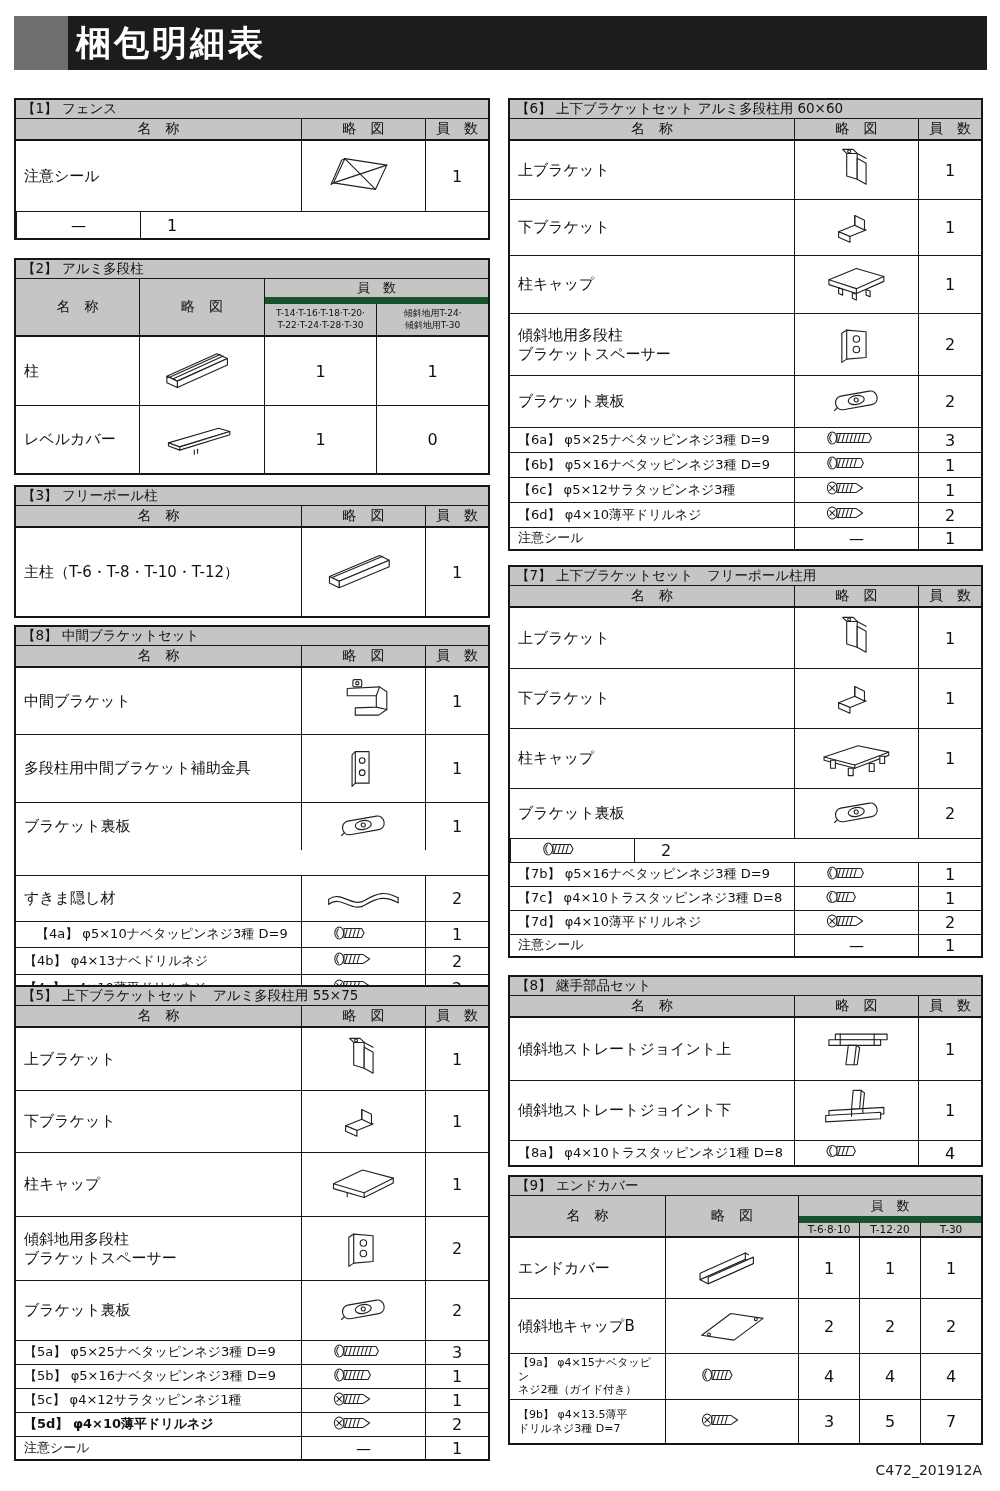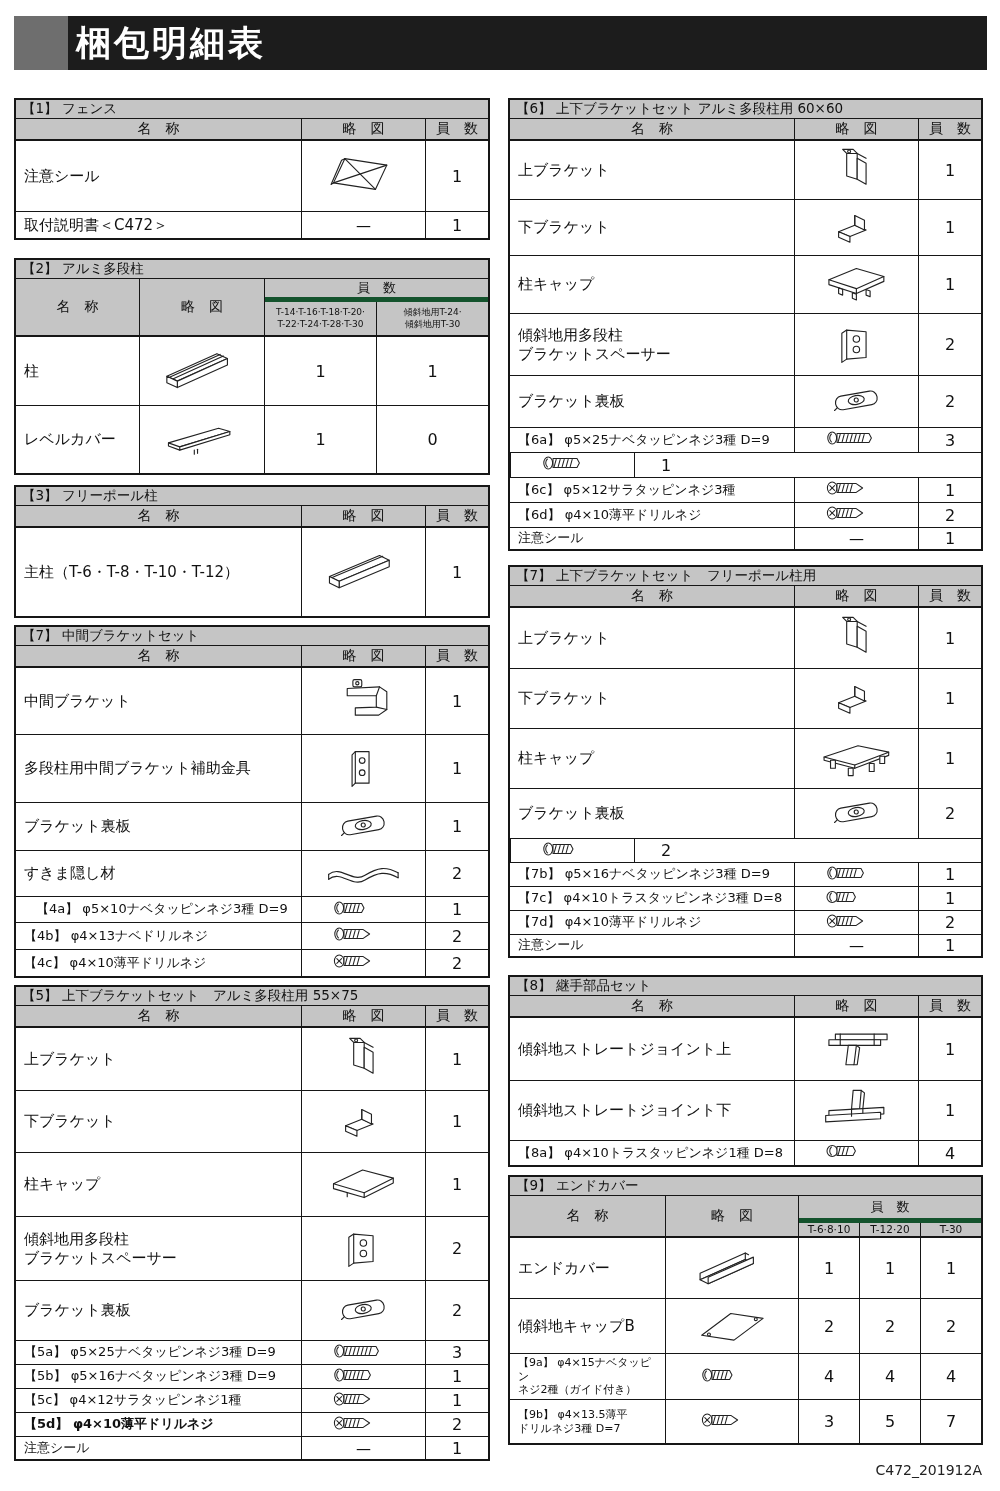--- a/index.html
+++ b/index.html
@@ -17,21 +17,21 @@
   .tbl{position:absolute;border:2px solid #161616;background:#fff;box-sizing:border-box;}
   .tbl-title{background:#c5c5c5;border-bottom:1px solid #161616;font-size:13.5px;
     padding:0 6px;display:flex;align-items:center;white-space:nowrap;overflow:hidden;}
   .hdr{display:flex;background:#c5c5c5;border-bottom:2px solid #161616;box-sizing:border-box;}
   .hcell{display:flex;align-items:center;justify-content:center;font-size:14px;box-sizing:border-box;}
   .hname{flex:1;}
   .hsketch{border-left:1px solid #161616;border-right:1px solid #161616;}
   .hcount{}
   .hcounts-wrap{flex:1;display:flex;flex-direction:column;}
   .hcounts-top{display:flex;align-items:center;justify-content:center;font-size:13px;}
-  .hcounts-sub{display:flex;flex:1;border-top:5px solid #14532d;}
+  .hcounts-sub{display:flex;flex:1;border-top:7px solid #14532d;}
   .hsub{flex:1;display:flex;align-items:center;justify-content:center;text-align:center;
     font-size:9px;line-height:1.25;white-space:pre-line;box-sizing:border-box;}
   .hsub + .hsub{border-left:1px solid #161616;}
   .t9 .hsub{font-size:10.5px;}
 
   .row{display:flex;box-sizing:border-box;}
   .row + .row{border-top:1px solid #161616;}
   .cell{box-sizing:border-box;display:flex;align-items:center;}
   .cell-name{flex:none;padding:2px 4px 2px 8px;font-size:15px;white-space:pre-line;line-height:1.25;}
   .cell-name.small{font-size:13px;}
@@ -66,21 +66,20 @@
           <span><svg class="sketch-svg" viewBox="0 0 100 52" fill="none" stroke="#222" stroke-width="1.4" stroke-linejoin="round" stroke-linecap="round" xmlns="http://www.w3.org/2000/svg">
               <polygon points="27,7 79,15 65,45 13,37" fill="#fff"></polygon>
               <line x1="27" y1="7" x2="65" y2="45"></line>
               <line x1="79" y1="15" x2="13" y2="37"></line>
               <polyline points="27,7 23,9 10,39 13,37"></polyline>
             </svg></span>
         </div>
         <div class="cell cell-count" style="width: 62px;">1</div>
       </div>
       <div class="row" style="height: 27px;">
-        <div class="cell cell-name" style="width: 285px;">取付説明書＜C472＞</div>
         <div class="cell cell-sketch" style="width: 125px;">
           <span><span class="dash-glyph">—</span></span>
         </div>
         <div class="cell cell-count" style="width: 62px;">1</div>
       </div>
     </div>
     <div class="tbl t2" style="left: 14px; top: 258px; width: 476px;">
       <div class="tbl-title" style="height: 18px;">【2】 アルミ多段柱</div>
       <div class="hdr" style="height: 58px;">
         <div class="hcell hname" style="flex: 0 0 auto; width: 123px;">名　称</div>
@@ -138,21 +137,21 @@
               <polygon points="8,34 70,8 82,14 20,40" fill="#fff"></polygon>
               <polygon points="20,40 82,14 82,22 20,48" fill="#fff"></polygon>
               <polygon points="8,34 20,40 20,48 8,42" fill="#fff"></polygon>
               <line x1="12" y1="35" x2="74" y2="9"></line>
             </svg></span>
         </div>
         <div class="cell cell-count" style="width: 62px;">1</div>
       </div>
     </div>
     <div class="tbl t4" style="left: 14px; top: 625px; width: 476px;">
-      <div class="tbl-title" style="height: 18px;">【7】 中間ブラケットセット</div>
+      <div class="tbl-title" style="height: 18px;">【8】 中間ブラケットセット</div>
       <div class="hdr" style="height: 22px;">
         <div class="hcell hname">名　称</div>
         <div class="hcell hsketch" style="width: 125px;">略　図</div>
         <div class="hcell hcount" style="width: 62px; flex: 0 0 auto;">員　数</div>
       </div>
       <div class="row" style="height: 66px;">
         <div class="cell cell-name" style="width: 285px;">中間ブラケット</div>
         <div class="cell cell-sketch" style="width: 125px;">
           <span><svg class="sketch-svg" viewBox="0 0 100 52" fill="none" stroke="#222" stroke-width="1.4" stroke-linejoin="round" stroke-linecap="round" xmlns="http://www.w3.org/2000/svg">
               <rect x="37" y="2" width="11" height="9" rx="2" fill="#fff"></rect>
@@ -183,21 +182,21 @@
               <g transform="rotate(-10 50 27)">
                 <rect x="24" y="18" width="52" height="17" rx="8" fill="#fff"></rect>
                 <ellipse cx="50" cy="26" rx="10" ry="5.5" fill="#fff"></ellipse>
                 <circle cx="50" cy="26" r="2.5"></circle>
               </g>
               <path d="M26,36 l-3,3"></path>
             </svg></span>
         </div>
         <div class="cell cell-count" style="width: 62px;">1</div>
       </div>
-      <div class="row" style="height: 46px;">
+      <div class="row" style="height: 46px; margin-top: 25px;">
         <div class="cell cell-name" style="width: 285px;">すきま隠し材</div>
         <div class="cell cell-sketch" style="width: 125px;">
           <span><svg class="sketch-svg" viewBox="0 0 100 52" fill="none" stroke="#222" stroke-width="1.4" stroke-linejoin="round" stroke-linecap="round" xmlns="http://www.w3.org/2000/svg">
               <path d="M7,29 C22,17 36,40 52,30 S78,19 93,27"></path>
               <path d="M7,35 C22,23 36,46 52,36 S78,25 93,33"></path>
               <line x1="7" y1="29" x2="7" y2="35"></line>
               <line x1="93" y1="27" x2="93" y2="33"></line>
             </svg></span>
         </div>
         <div class="cell cell-count" style="width: 62px;">2</div>
@@ -479,20 +478,21 @@
               <line x1="29" y1="5.5" x2="26.5" y2="14.5"></line>
               <line x1="34" y1="5.5" x2="31.5" y2="14.5"></line>
               <line x1="39" y1="5.5" x2="36.5" y2="14.5"></line>
               <line x1="44" y1="5.5" x2="41.5" y2="14.5"></line>
               <line x1="49" y1="5.5" x2="46.5" y2="14.5"></line>
             </svg></span>
         </div>
         <div class="cell cell-count" style="width: 62px;">3</div>
       </div>
       <div class="row row-small" style="height: 25px;">
+        <div class="cell cell-name small" style="width: 284px;">【6b】 φ5×16ナベタッピンネジ3種 D=9</div>
         <div class="cell cell-sketch" style="width: 125px;">
           <span><svg class="screw-svg" viewBox="0 0 80 20" height="17" fill="none" stroke="#222" stroke-width="1.3" stroke-linejoin="round" stroke-linecap="round" xmlns="http://www.w3.org/2000/svg">
               <ellipse cx="9" cy="10" rx="5.5" ry="7.5" fill="#fff"></ellipse>
               <path d="M8,5 C5.2,7.6 5.2,12.4 8,15"></path>
               <path d="M15,4.5 H45 L48,10 L45,15.5 H15 Z" fill="#fff"></path>
               <line x1="19" y1="5.5" x2="16.5" y2="14.5"></line>
               <line x1="24" y1="5.5" x2="21.5" y2="14.5"></line>
               <line x1="29" y1="5.5" x2="26.5" y2="14.5"></line>
               <line x1="34" y1="5.5" x2="31.5" y2="14.5"></line>
               <line x1="39" y1="5.5" x2="36.5" y2="14.5"></line>

